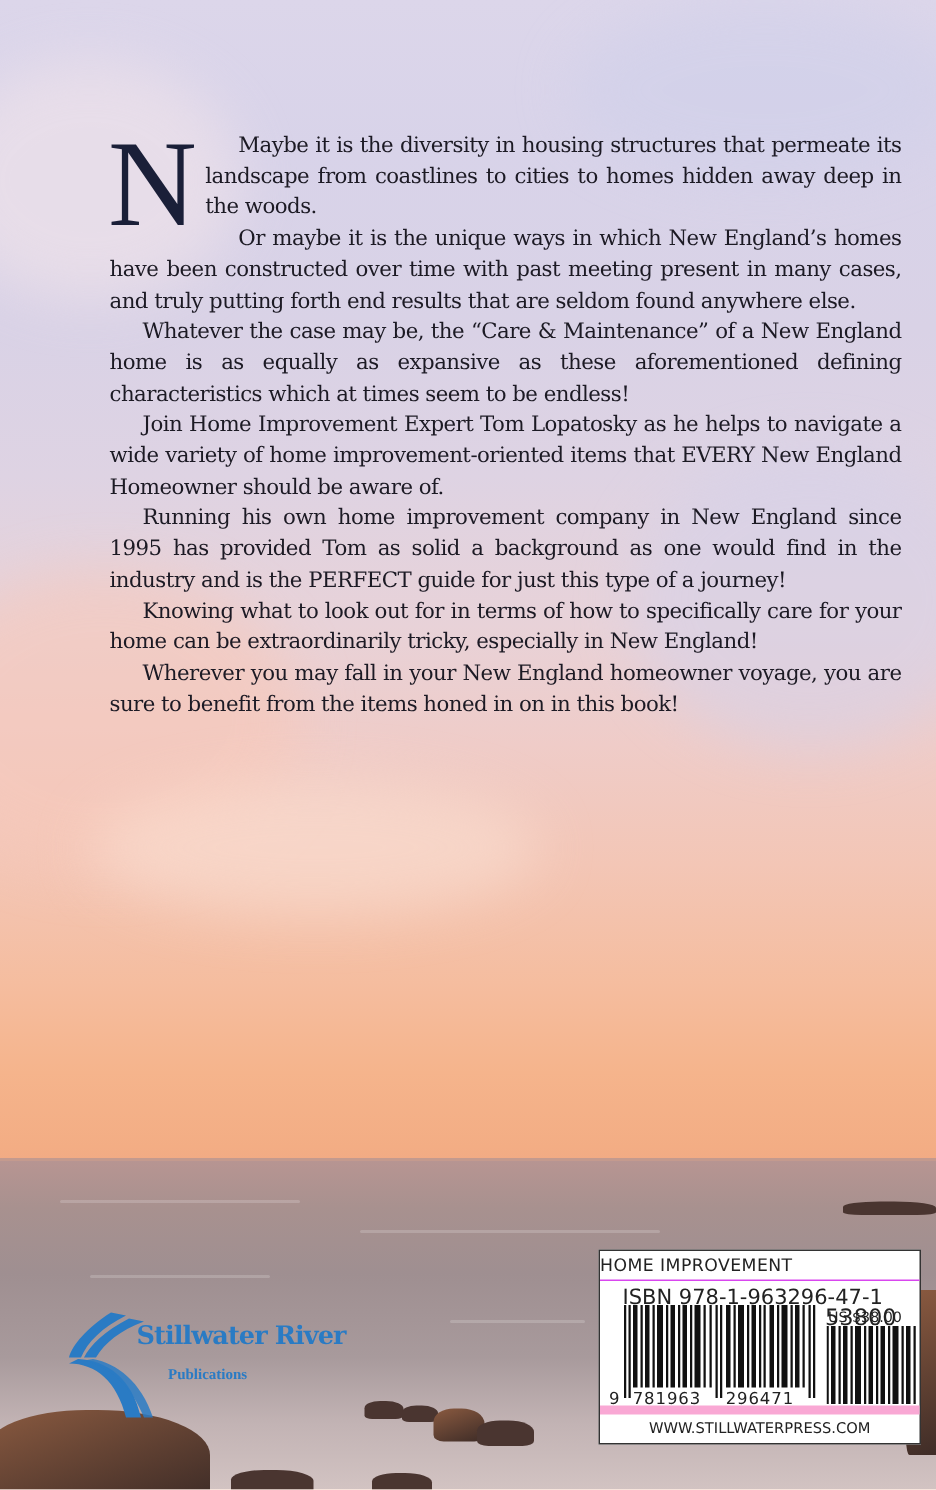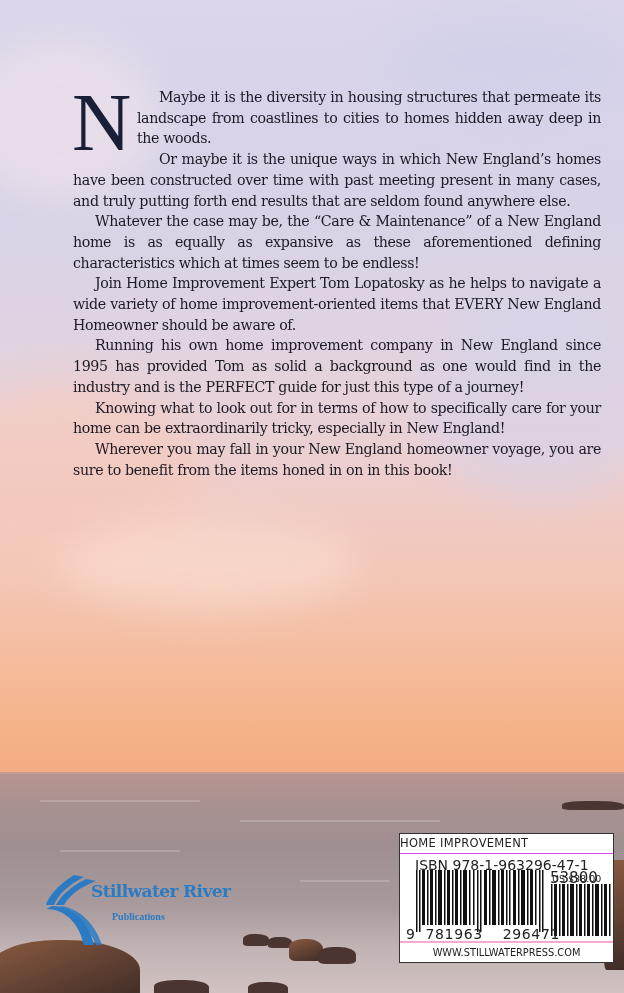--- a/index.html
+++ b/index.html
@@ -56,26 +56,26 @@
     .bc-category {
       height: 19px; border-bottom: 1px solid #d946ef; text-align: left;
       font-size: 11.5px; line-height: 19px; letter-spacing: 0.3px;
     }
     .bc-isbn-line { position: absolute; left: 15px; top: 23px; font-size: 14px; white-space: nowrap; }
     .bc-price { position: absolute; left: 152px; top: 23px; font-size: 9.5px; white-space: nowrap; margin-top: 16px; }
     .bc-addon-code { position: absolute; left: 150px; top: 35px; font-size: 15px; }
     .bars-main { position: absolute; left: 16px; top: 36px; width: 128px; height: 62px; display: flex; align-items: flex-start; }
     .bars-addon { position: absolute; left: 151px; top: 50px; width: 60px; height: 52px; display: flex; align-items: flex-start; }
     .bc-digits {
-      position: absolute; left: 6px; top: 92px; font-size: 14px; letter-spacing: 0.6px;
+      position: absolute; left: 6px; top: 92px; font-size: 11px; letter-spacing: 0.6px;
       white-space: pre; background: transparent;
     }
     .bc-url {
       position: absolute; left: 0; bottom: 0; width: 213px; height: 19px;
-      border-top: 2px solid #f9a8d4; text-align: center; font-size: 9.8px; line-height: 19px;
+      border-top: 6px solid #f9a8d4; text-align: center; font-size: 9.8px; line-height: 19px;
     }
   </style>
 </head>
 <body>
 
 <div class="cover">
 
   <div class="cloud" style="left:-40px;top:40px;width:200px;height:160px;background:#f4e6ea;"></div>
   <div class="cloud" style="left:380px;top:0px;width:260px;height:120px;background:#cfd0ea;"></div>
   <div class="cloud" style="left:-60px;top:380px;width:260px;height:200px;background:#f8c8b8;"></div>

